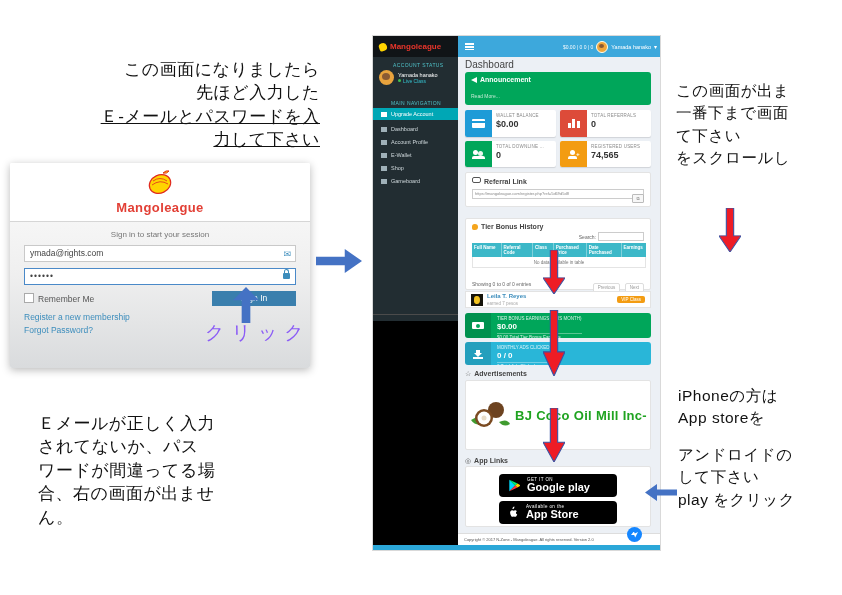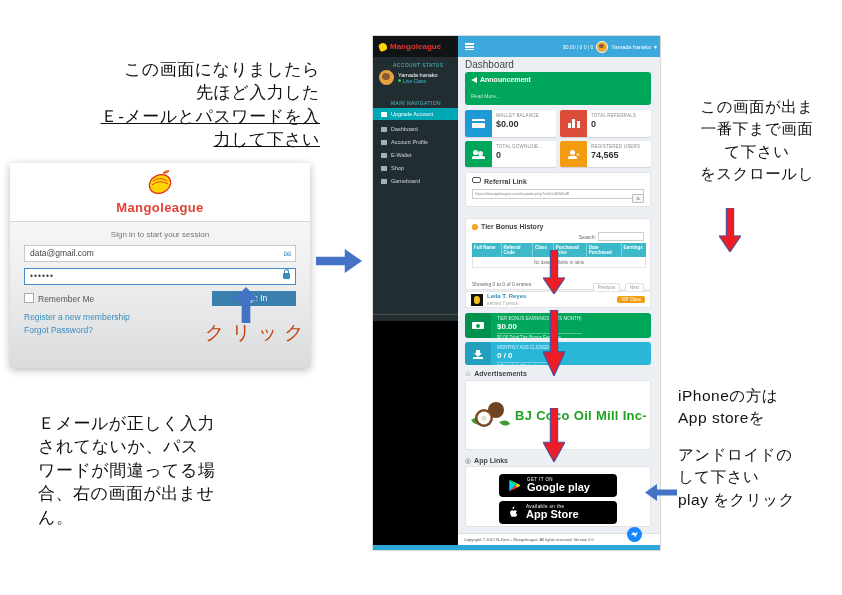--- a/index.html
+++ b/index.html
@@ -4,21 +4,21 @@
 <style>
   html,body{margin:0;padding:0;background:#fff;}
   .canvas{position:relative;width:842px;height:595px;background:#fff;overflow:hidden;
     font-family:"Liberation Sans","DejaVu Sans",sans-serif;color:#1a1a1a;}
   .abs{position:absolute;}
 
   
   .note{font-size:17px;line-height:1.38;color:#111;letter-spacing:.5px;}
   .note.small{font-size:15.5px;line-height:1.45;}
   .u{text-decoration:underline;}
-  .click-label{font-size:19px;letter-spacing:7px;color:#c2410c;}
+  .click-label{font-size:19px;letter-spacing:7px;color:#8b5cf6;}
 
   
   svg.arrow{display:block;}
   .fill-blue{fill:#4472c4;}
   .fill-red{fill:#ee1c25;stroke:#3953a4;stroke-width:1.2;}
 
   
   .login-shot{left:10px;top:163px;width:300px;height:205px;
     background:linear-gradient(180deg,#fdfdfd 0%,#efefef 55%,#d9dbdd 100%);
     box-shadow:0 2px 8px rgba(0,0,0,.28);border-radius:2px;overflow:hidden;}
@@ -179,21 +179,21 @@
     <div class="login-head">
       <svg width="30" height="26" viewBox="0 0 30 26" style="display:inline-block;">
         <ellipse cx="15" cy="15" rx="11" ry="9" fill="#ffd400" stroke="#e02a20" stroke-width="1.2" transform="rotate(-25 15 15)"></ellipse>
         <path d="M18 4 q3 -3 6 -2 q-2 3 -6 2" fill="#ffd400" stroke="#e02a20" stroke-width="1"></path>
         <path d="M8 12 q7 -5 14 0 M7 16 q8 -6 16 -1" stroke="#e02a20" stroke-width=".8" fill="none"></path>
       </svg>
       <div class="login-brand">Mangoleague</div>
     </div>
     <div class="login-tagline">Sign in to start your session</div>
     <div class="login-field">
-      <span>data@gmail.com</span>
+      <span>ymada@rights.com</span>
       <span class="fld-ico">✉</span>
     </div>
     <div class="login-field focus">
       <span style="letter-spacing:1px;">••••••</span>
       <span class="i-lock"></span>
     </div>
     <div class="login-row">
       <span class="remember"><span class="chk"></span><span>Remember Me</span></span>
       <span class="signin-btn">Sign In</span>
     </div>
@@ -446,21 +446,21 @@
   <svg class="abs arrow" style="left:543px;top:250px;" width="22" height="44" viewBox="0 0 24 60" preserveAspectRatio="none">
     <polygon class="fill-red" points="8,0 16,0 16,38 24,38 12,60 0,38 8,38"></polygon>
   </svg>
   <svg class="abs arrow" style="left:543px;top:310px;" width="22" height="66" viewBox="0 0 24 60" preserveAspectRatio="none">
     <polygon class="fill-red" points="8,0 16,0 16,38 24,38 12,60 0,38 8,38"></polygon>
   </svg>
   <svg class="abs arrow" style="left:543px;top:408px;" width="22" height="54" viewBox="0 0 24 60" preserveAspectRatio="none">
     <polygon class="fill-red" points="8,0 16,0 16,38 24,38 12,60 0,38 8,38"></polygon>
   </svg>
 
-  <div class="abs note small" style="left:676px;top:96px;width:162px;text-align:center;">
+  <div class="abs note small" style="left:676px;top:80px;width:162px;">
     <div>この画面が出ま</div>
     <div>一番下まで画面</div>
     <div>て下さい</div>
     <div>をスクロールし</div>
   </div>
   <svg class="abs arrow" style="left:719px;top:208px;" width="22" height="44" viewBox="0 0 24 60" preserveAspectRatio="none">
     <polygon class="fill-red" points="8,0 16,0 16,38 24,38 12,60 0,38 8,38"></polygon>
   </svg>
 
   <div class="abs note small" style="left:678px;top:385px;width:164px;">

